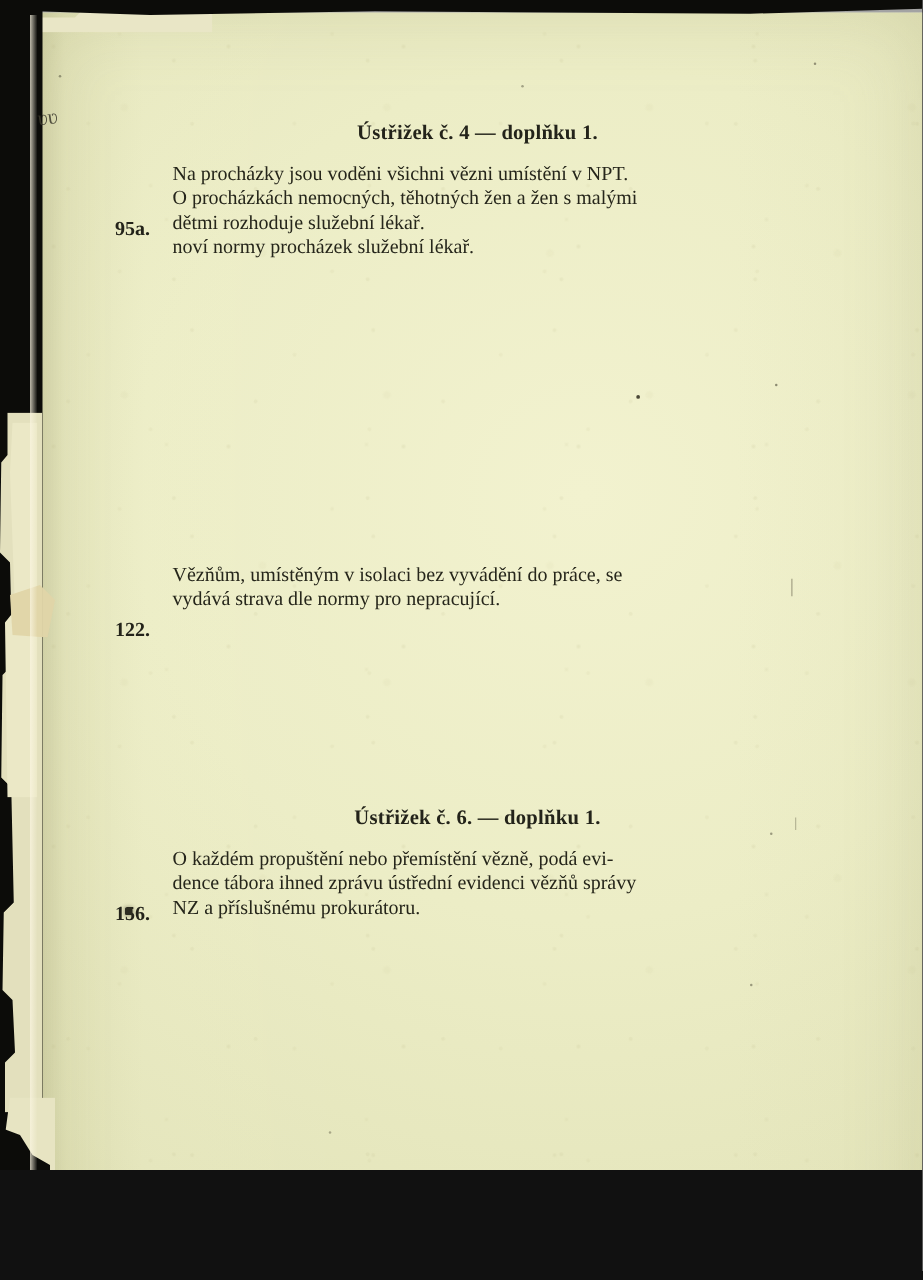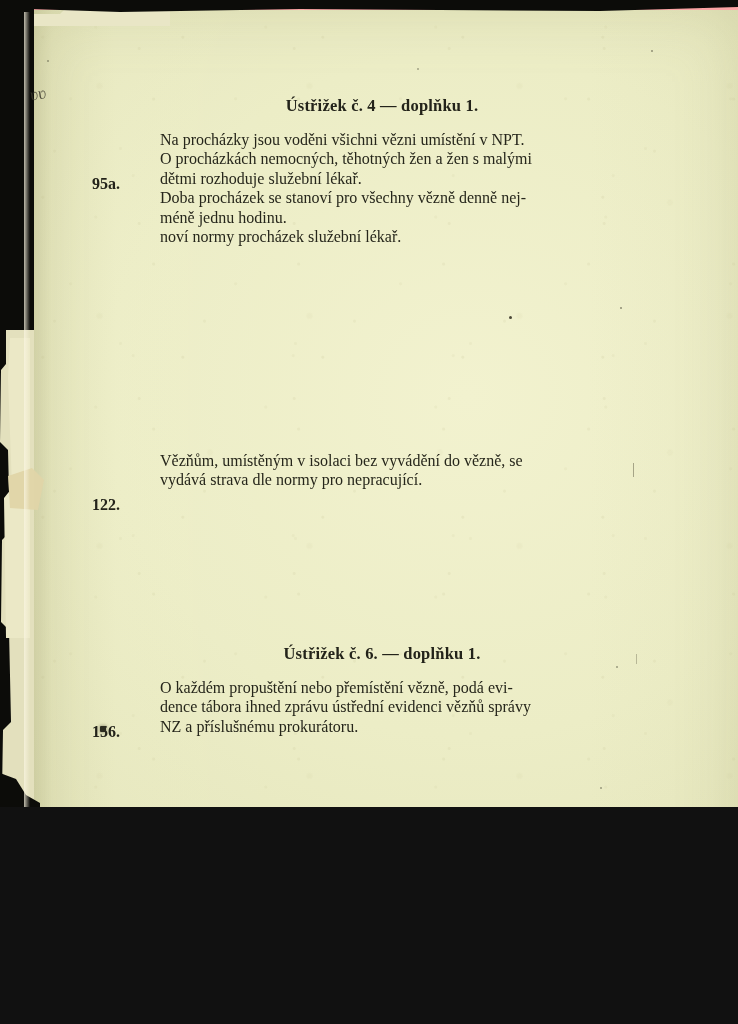--- a/index.html
+++ b/index.html
@@ -5,23 +5,23 @@
 <style>
   html,body{margin:0;padding:0;background:#111;}
   body{
     font-family:"Liberation Serif", serif;
     -webkit-font-smoothing:antialiased;
   }
 
   
   .scan{
     position:relative;
-    width:738px;height:807px;
+    width:738px;height:936px;
     overflow:hidden;
-    background:#fca5a5;                 
+    background:#a3a3a3;                 
   }
 
   
   .paper{
     position:absolute;
     left:26px; top:10px;
     width:712px; height:1014px;
     background:
       radial-gradient(ellipse 120% 80% at 62% 38%, #f2f2cf 0%, #ecedc6 42%, #e4e5bb 78%, #dcddb0 100%);
     box-shadow:inset 0 0 60px rgba(170,170,120,.28);
@@ -156,21 +156,20 @@
     flex:1 1 auto;
     font-size:16px;
     line-height:19.4px;
     color:#26261b;
   }
   .item-body p{margin:0;}
   
   .ln{
     display:block;
     white-space:nowrap;
-    margin-left:22px;
   }
 
   
   #sec1{top:86px;}
   #sec2{top:427px;}
   #sec3{top:634px;}
 
   
   .mark{position:absolute;pointer-events:none;}
   .pencil{
@@ -214,36 +213,32 @@
       <div class="sec-title">Ústřižek č. 4 — doplňku 1.</div>
       <div class="item">
         <div class="item-num">95a.</div>
         <div class="item-body">
           <p>
             <span class="ln">Na procházky jsou voděni všichni vězni umístění v NPT.</span>
             <span class="ln">O procházkách nemocných, těhotných žen a žen s malými</span>
             <span class="ln">dětmi rozhoduje služební lékař.</span>
           </p>
           <p>
-            <span class="ln">Doba procházek se stanoví pro všechny vězně denně nej-</span>
-            <span class="ln">méně jednu hodinu.</span>
-          </p>
-          <p>
             <span class="ln">noví normy procházek služební lékař.</span>
           </p>
         </div>
       </div>
     </div>
 
     <div class="section" id="sec2">
       <div class="item">
         <div class="item-num">122.</div>
         <div class="item-body">
           <p>
-            <span class="ln">Vězňům, umístěným v isolaci bez vyvádění do vězně, se</span>
+            <span class="ln">Vězňům, umístěným v isolaci bez vyvádění do práce, se</span>
             <span class="ln">vydává strava dle normy pro nepracující.</span>
           </p>
         </div>
       </div>
     </div>
 
     <div class="section" id="sec3">
       <div class="sec-title">Ústřižek č. 6. — doplňku 1.</div>
       <div class="item">
         <div class="item-num">156.</div>

